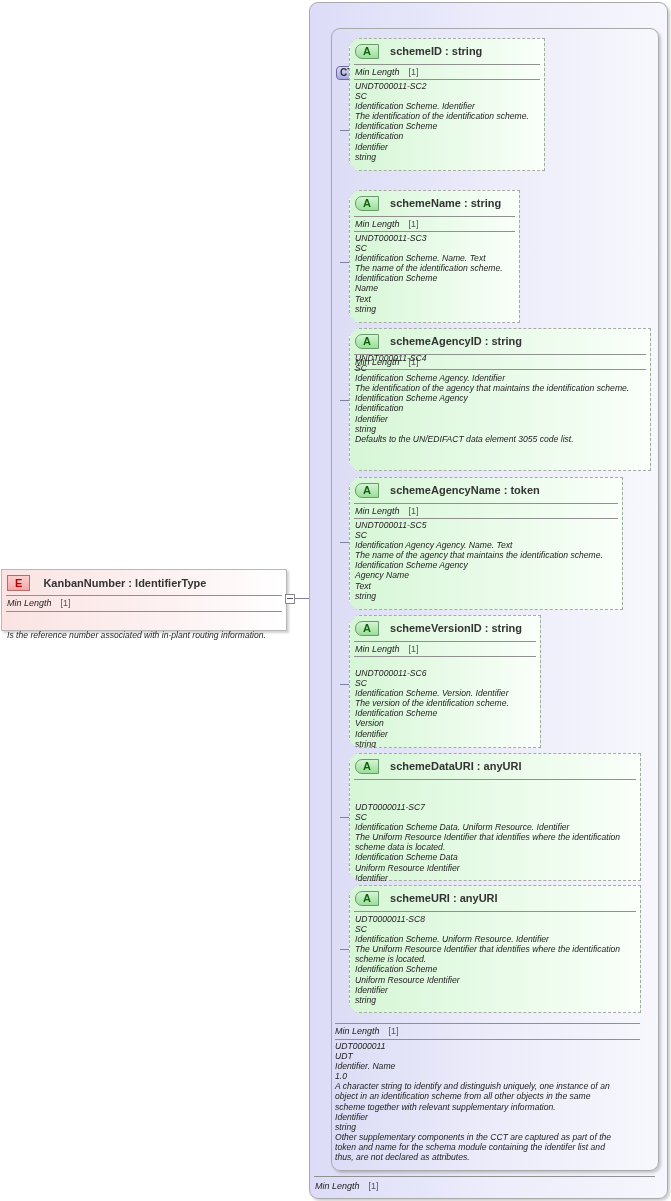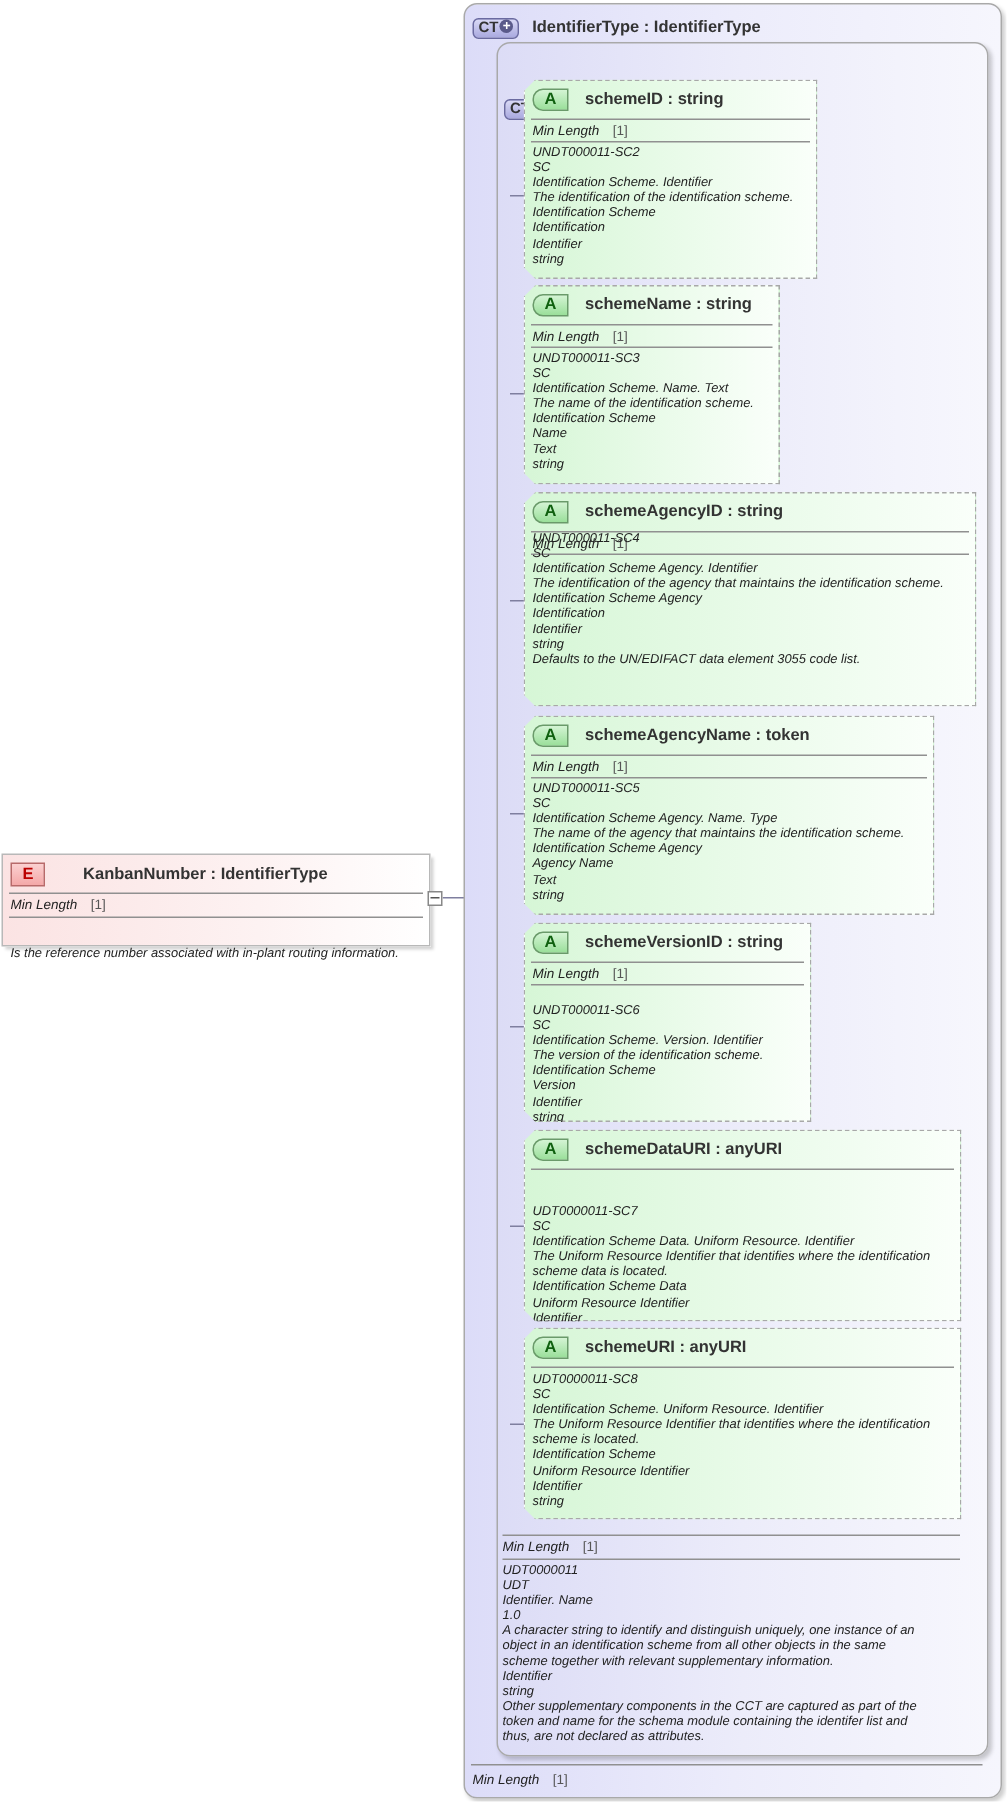--- a/index.html
+++ b/index.html
@@ -8,21 +8,21 @@
   .abs { position:absolute; }
 
   
   .el-box { left:1px; top:569px; width:284px; height:60px;
     border:1px solid #b8b8b8; background:linear-gradient(90deg,#fbe3e3 0%,#fdf2f2 60%,#ffffff 100%);
     box-shadow:2px 2px 2px rgba(0,0,0,0.18); }
   .badge { display:inline-block; font-size:11px; line-height:13px; padding:0 5px;
     border:1px solid #777; border-radius:2px; font-weight:bold; }
   .badge-e { background:linear-gradient(#fbd0d0,#f4a8a8); color:#b00; border-color:#b86a6a; border-radius:0; padding:1px 7px 0 7px;}
   .el-title { position:absolute; left:5px; top:5px; font-size:11px; font-weight:bold; white-space:nowrap; }
-  .el-title .name { margin-left:22px; color:#333; font-size:11px; }
+  .el-title .name { margin-left:10px; color:#333; font-size:11px; }
   .sep { position:absolute; height:1px; background:#909090; }
   .facet { font-size:9px; font-style:italic; white-space:nowrap; }
   .facet .val { font-style:normal; color:#555; margin-left:9px; }
   .doc { font-size:8.6px; font-style:italic; line-height:10.1px; color:#222; white-space:nowrap; }
 
   
   .ct-outer { left:309px; top:2px; width:357px; height:1195px;
     border:1px solid #a9a9a9; border-radius:9px;
     background:linear-gradient(90deg,#dcdcf8 0%,#ececfb 50%,#f6f6fd 100%);
     box-shadow:2px 2px 3px rgba(0,0,0,0.2); }
@@ -63,24 +63,20 @@
   <div class="sep" style="left:4px;right:4px;top:25px;"></div>
   <div class="abs facet" style="left:5px;top:28px;">
     <span>Min Length</span><span class="val">[1]</span>
   </div>
   <div class="sep" style="left:4px;right:4px;top:41px;"></div>
   <div class="abs doc" style="left:5px;top:44px;margin-top:16px;">Is the reference number associated with in-plant routing information.</div>
 </div>
 <div class="collapse" style="left:285px;top:594px;"></div>
 
 <div class="abs ct-outer">
-  <div class="abs" style="left:5px;top:5px;">
-    <span class="badge badge-ct"><span>CT</span><span class="plus">+</span></span>
-    <span class="ct-title" style="margin-left:4px;">IdentifierType : IdentifierType</span>
-  </div>
   <div class="sep" style="left:4px;right:12px;top:1173px;"></div>
   <div class="abs facet" style="left:5px;top:1178px;">
     <span>Min Length</span><span class="val">[1]</span>
   </div>
 </div>
 
 <div class="abs ct-inner">
   <div class="abs" style="left:4px;top:5px;margin-top:28px;">
     <span class="badge badge-ct"><span>CT</span><span class="plus">+</span></span>
     <span class="ct-title" style="margin-left:4px;">IdentifierType : string</span>
@@ -107,21 +103,21 @@
 </div>
 
 <div class="line" style="left:340px;top:130px;width:10px;height:1px;"></div>
 <div class="line" style="left:340px;top:262px;width:10px;height:1px;"></div>
 <div class="line" style="left:340px;top:400px;width:10px;height:1px;"></div>
 <div class="line" style="left:340px;top:542px;width:10px;height:1px;"></div>
 <div class="line" style="left:340px;top:684px;width:10px;height:1px;"></div>
 <div class="line" style="left:340px;top:817px;width:10px;height:1px;"></div>
 <div class="line" style="left:340px;top:949px;width:10px;height:1px;"></div>
 
-<div class="abs attr" style="left:349px;top:53px;width:194px;height:131px;text-decoration:underline;">
+<div class="abs attr" style="left:349px;top:38px;width:194px;height:131px;text-decoration:underline;">
   <div class="attr-title">
     <span class="badge badge-a">A</span>
     <span class="name">schemeID : string</span>
   </div>
   <div class="sep" style="left:4px;right:4px;top:25px;"></div>
   <div class="abs facet" style="left:5px;top:28px;"><span>Min Length</span><span class="val">[1]</span></div>
   <div class="sep" style="left:4px;right:4px;top:40px;"></div>
   <div class="abs doc" style="left:5px;top:42px;">
     <div>UNDT000011-SC2</div>
       <div>SC</div>
@@ -179,21 +175,21 @@
   <div class="attr-title">
     <span class="badge badge-a">A</span>
     <span class="name">schemeAgencyName : token</span>
   </div>
   <div class="sep" style="left:4px;right:4px;top:25px;"></div>
   <div class="abs facet" style="left:5px;top:28px;"><span>Min Length</span><span class="val">[1]</span></div>
   <div class="sep" style="left:4px;right:4px;top:40px;"></div>
   <div class="abs doc" style="left:5px;top:42px;">
     <div>UNDT000011-SC5</div>
       <div>SC</div>
-      <div>Identification Scheme Agency. Name. Type</div>
+      <div>Identification Agency Agency. Name. Text</div>
       <div>The name of the agency that maintains the identification scheme.</div>
     <div>Identification Scheme Agency</div>
       <div>Agency Name</div>
       <div>Text</div>
       <div>string</div>
   </div>
 </div>
 
 <div class="abs attr" style="left:349px;top:615px;width:190px;height:131px;">
   <div class="attr-title">

